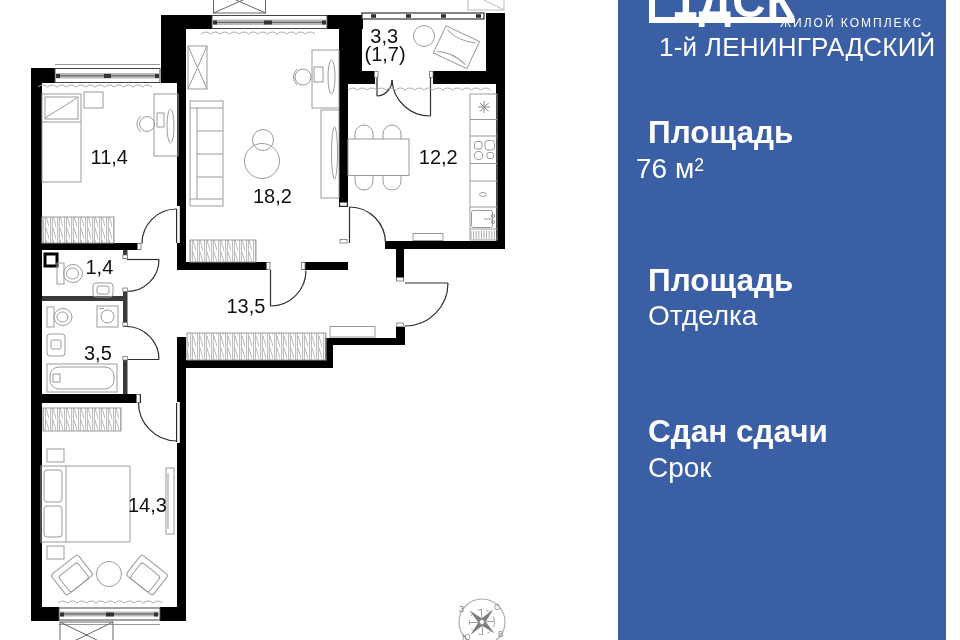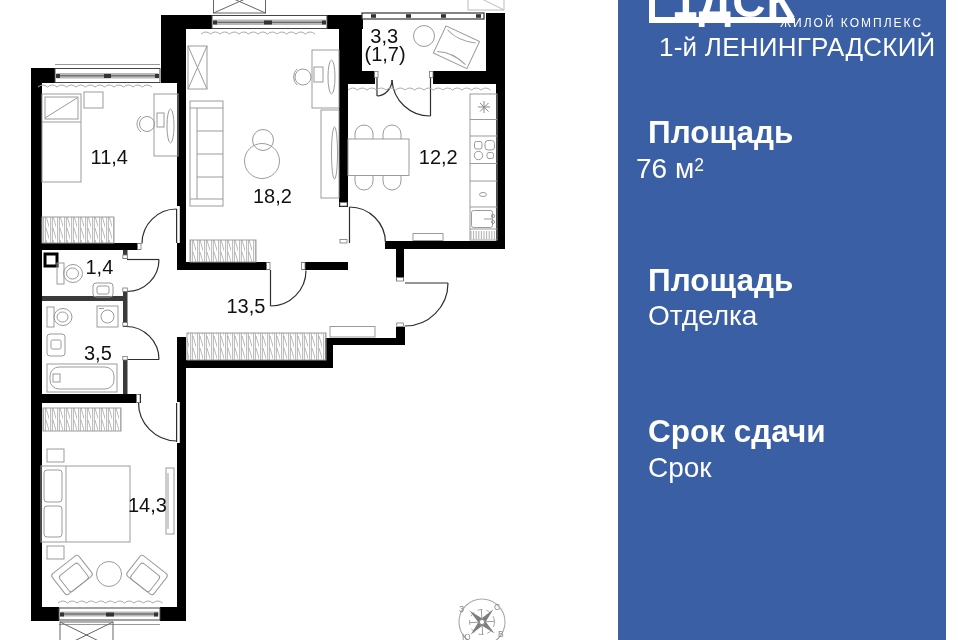--- a/index.html
+++ b/index.html
@@ -524,16 +524,16 @@
 <div style="left:41px;top:34px;font-weight:normal;font-size:26px;line-height:26px;letter-spacing:0.25px">1-й ЛЕНИНГРАДСКИЙ</div>
 
 <div class="t1" style="left:30px;top:116.8px">Площадь</div>
 
 <div class="t2" style="left:18px;top:150.7px">76 м<span style="font-size:17.5px;vertical-align:6.5px">2</span></div>
 
 <div class="t1" style="left:30px;top:264.8px">Площадь</div>
 
 <div class="t2" style="left:30px;top:302.4px">Отделка</div>
 
-<div class="t1" style="left:30px;top:415.8px">Срок сдачи</div>
+<div class="t1" style="left:30px;top:415.8px">Сдан сдачи</div>
 
 <div class="t2" style="left:30px;top:454.2px">Срок</div>
 </div>
 
 </body></html>

